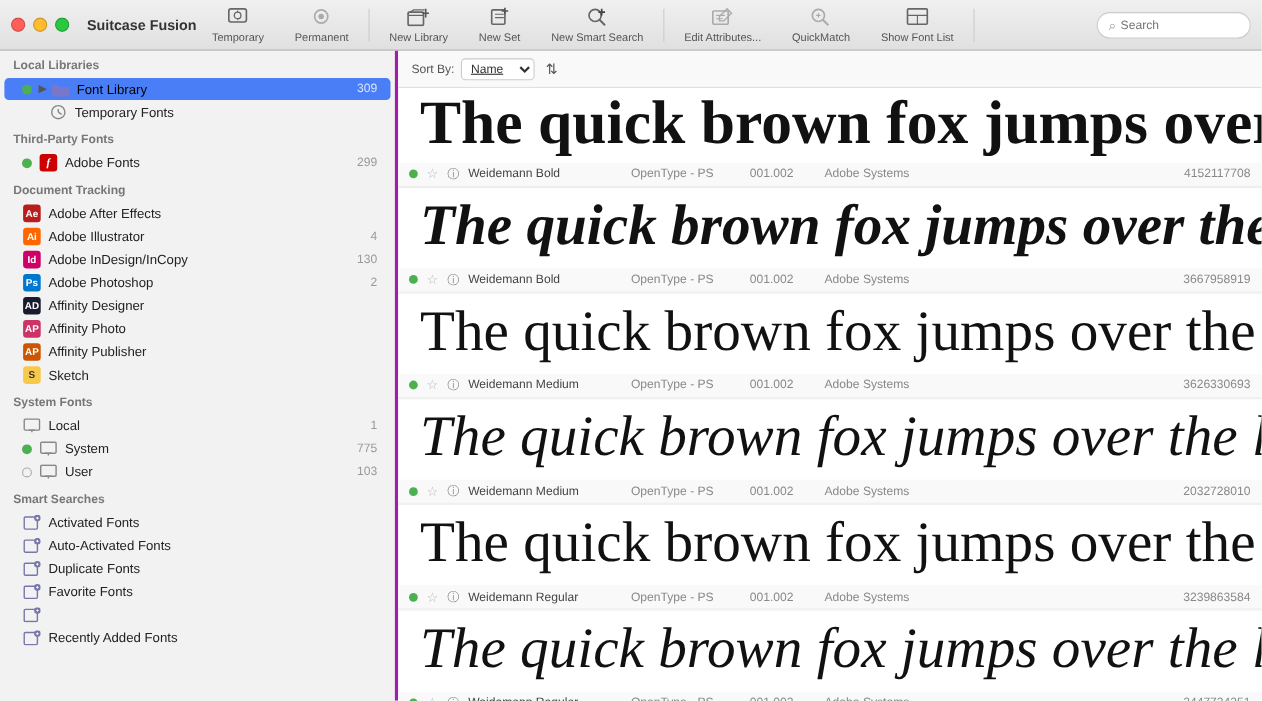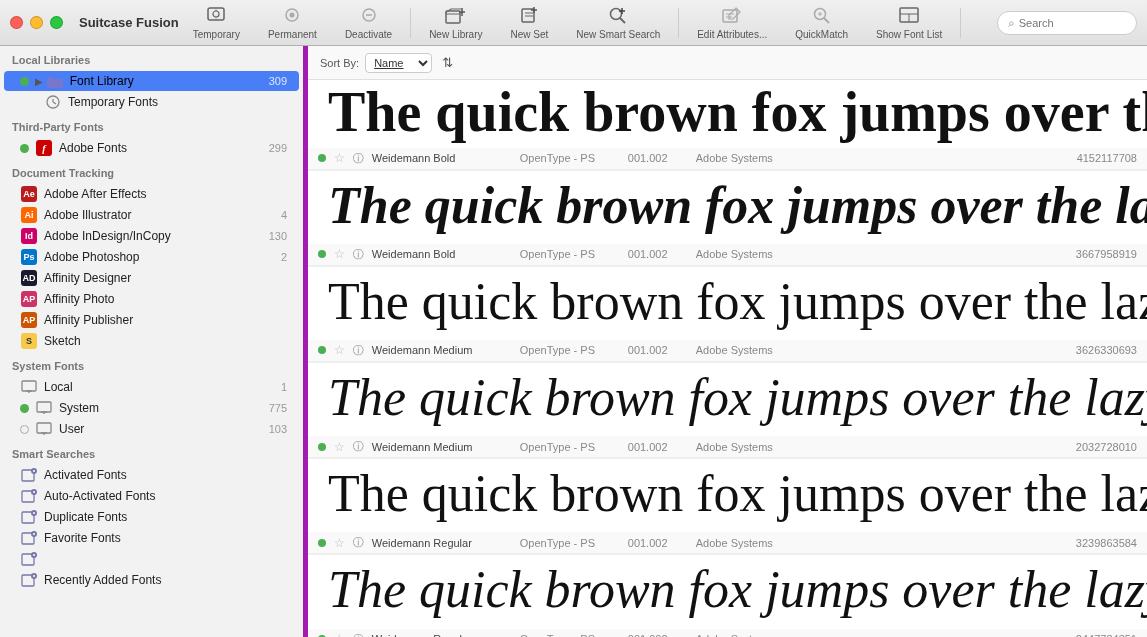--- a/index.html
+++ b/index.html
@@ -101,23 +101,23 @@
     }
 
     
     .main-layout {
       display: flex;
       height: calc(637px - 46px);
     }
 
     
     .sidebar {
-      width: 308px;
+      width: 362px;
       background: #f2f2f2;
-      border-right: 5px solid #a21caf;
+      border-right: 3px solid #a21caf;
       overflow-y: auto;
       flex-shrink: 0;
     }
     .sidebar-section-header {
       font-size: 11px;
       font-weight: 600;
       color: #777;
       padding: 8px 12px 4px 12px;
       text-transform: none;
     }
@@ -328,29 +328,20 @@
     <div class="toolbar-item">
       <div class="toolbar-icon">
         <svg width="20" height="18" viewBox="0 0 20 18">
             <circle cx="10" cy="9" r="6" fill="none" stroke="#aaa" stroke-width="1.5"></circle>
             <circle cx="10" cy="9" r="2.5" fill="#aaa"></circle>
           </svg>
       </div>
       <span class="toolbar-label">Permanent</span>
     </div>
 
-    <div class="toolbar-item">
-      <div class="toolbar-icon">
-        <svg width="20" height="18" viewBox="0 0 20 18">
-            <circle cx="10" cy="9" r="6" fill="none" stroke="#aaa" stroke-width="1.5"></circle>
-            <line x1="7" y1="9" x2="13" y2="9" stroke="#aaa" stroke-width="1.5"></line>
-          </svg>
-      </div>
-      <span class="toolbar-label">Deactivate</span>
-    </div>
     <div class="toolbar-sep"></div>
 
     <div class="toolbar-item">
       <div class="toolbar-icon">
         <svg width="22" height="18" viewBox="0 0 22 18">
             <rect x="1" y="5" width="14" height="12" rx="1" fill="none" stroke="#666" stroke-width="1.5"></rect>
             <path d="M1 8h14" stroke="#666" stroke-width="1"></path>
             <path d="M1 7c0-1 1-2 2-2l3-2h10" stroke="#666" stroke-width="1.2" fill="none"></path>
             <line x1="17" y1="2" x2="17" y2="10" stroke="#555" stroke-width="1.5"></line>
             <line x1="14" y1="6" x2="20" y2="6" stroke="#555" stroke-width="1.5"></line>

